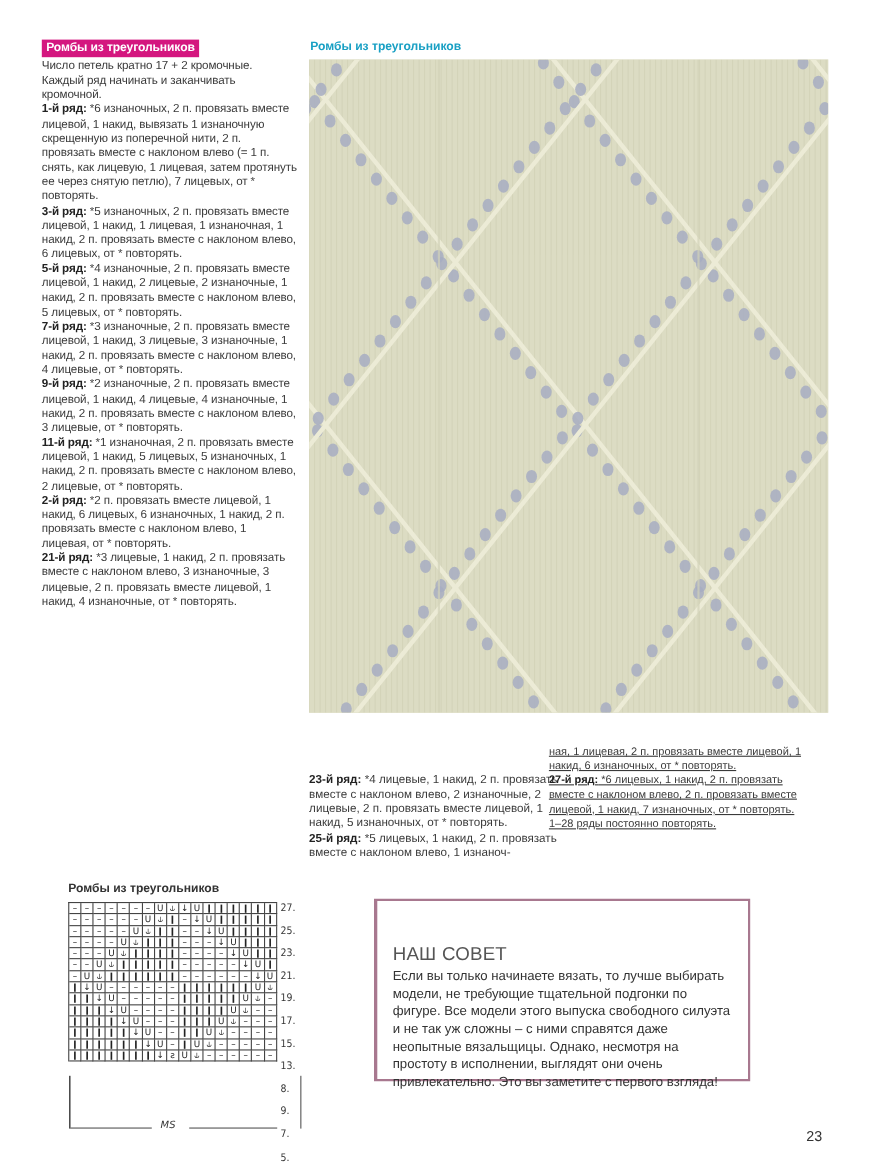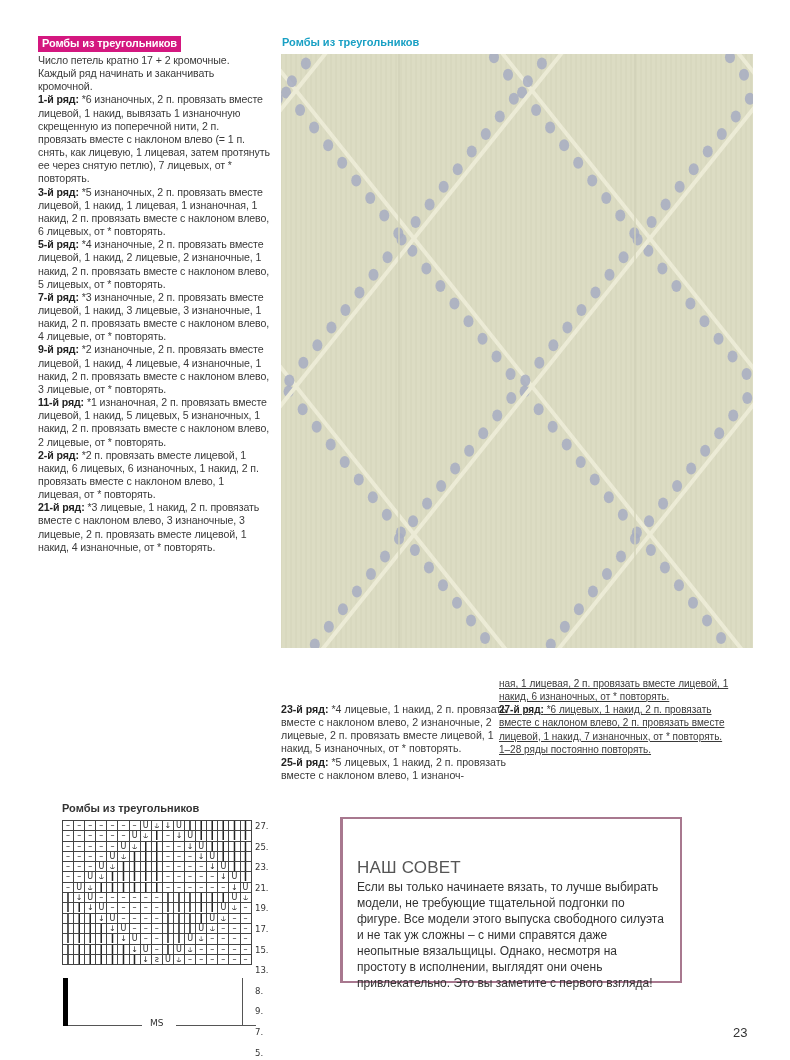--- a/index.html
+++ b/index.html
@@ -17,21 +17,21 @@
 
     .col-mid { position: absolute; left: 281px; top: 703px; width: 230px; font-size: 10.6px; line-height: 13.15px; }
     .col-right { position: absolute; left: 499px; top: 677px; width: 232px; font-size: 10px; line-height: 13.15px; text-decoration: underline; }
 
     .chart-title { position: absolute; left: 62px; top: 802px; font-size: 11px; font-weight: bold; color: #333; }
     .chart { position: absolute; left: 62px; top: 820px; }
     .grid { display: grid; grid-template-columns: repeat(17, 11.1px); grid-auto-rows: 10.3px; border-top: 1px solid #444; border-left: 1px solid #444; }
     .cell { border-right: 1px solid #444; border-bottom: 1px solid #444; font-size: 8px; line-height: 9px; text-align: center; color: #222; font-family: "DejaVu Sans", sans-serif; overflow: hidden; }
     .rownums { position: absolute; left: 193px; top: 1px; font-size: 9.5px; line-height: 10.35px; font-family: "DejaVu Sans Condensed", "DejaVu Sans", sans-serif; color: #333; }
     .rownums div { height: 20.6px; line-height: 10px; }
-    .ms-bracket { position: absolute; left: 63px; top: 978px; width: 180px; height: 48px; border-left: 5px solid #000000; border-right: 1px solid #555; }
+    .ms-bracket { position: absolute; left: 63px; top: 978px; width: 211px; height: 48px; border-left: 1px solid #000000; border-right: 1px solid #555; font-style: italic; }
     .ms-line { position: absolute; top: 47px; height: 1px; background: #555; }
     .ms-label { position: absolute; left: 82px; top: 40px; font-size: 9px; color: #333; font-family: "DejaVu Sans", sans-serif; }
 
     .tip-box { position: absolute; left: 340px; top: 817px; width: 342px; height: 166px; border: 2px solid #a8788f; border-left-width: 3px; padding: 8px 12px 8px 14px; background: #fff; }
     .tip-title { font-size: 17px; font-weight: normal; color: #555; letter-spacing: 0.2px; line-height: 18px; font-family: "Liberation Sans Narrow", "Liberation Sans", sans-serif; margin-top: 32px; }
     .tip-text { font-size: 12px; line-height: 16px; color: #333; font-family: "Liberation Sans Narrow", "Liberation Sans", sans-serif; margin-top: 2px; }
 
     .page-num { position: absolute; left: 733px; top: 1025px; font-size: 13px; color: #333; }
   </style>
 </head>

